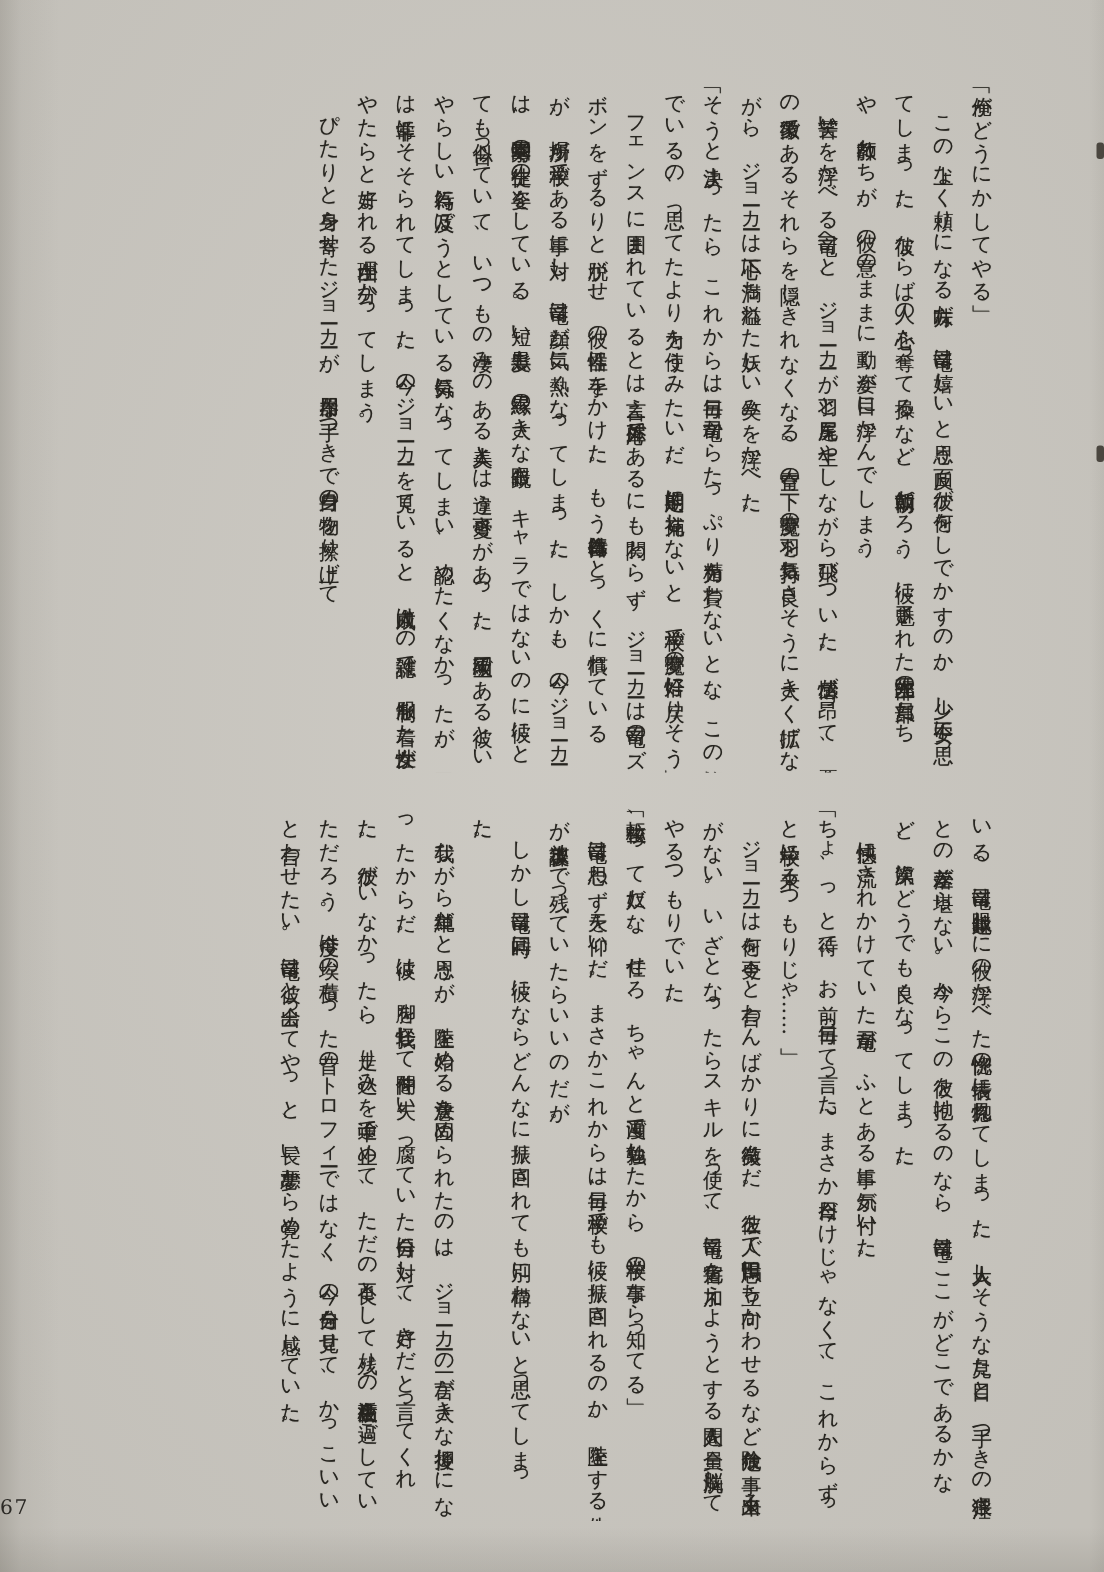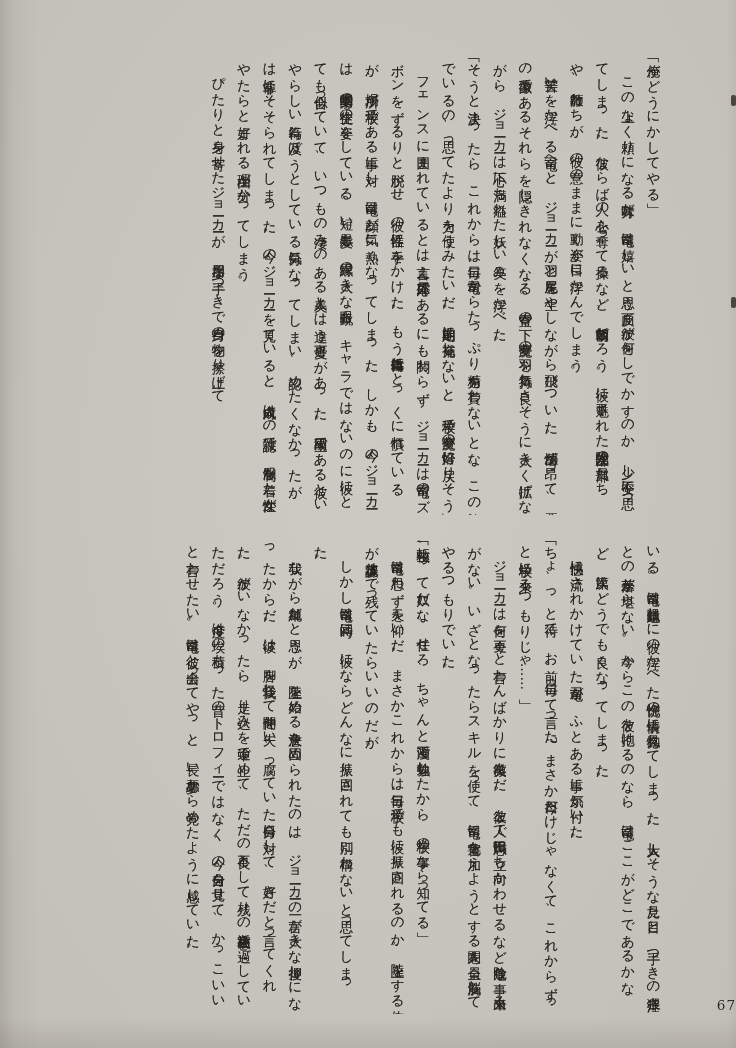--- a/index.html
+++ b/index.html
@@ -49,21 +49,21 @@
   }
   #block-bottom {
     top: 537px;
     height: 477px;
   }
   .page-number {
     position: absolute;
     left: 0;
     right: 0;
     top: 997px;
-    text-align: right;
+    text-align: left;
     font-size: 13.5px;
     color: #2b2925;
     letter-spacing: 1px;
   }
   .scan-artifact {
     position: absolute;
     background: #4a463f;
     border-radius: 2px;
   }
   #speck-1 { right: 0px; top: 95px;  width: 5px; height: 11px; }

